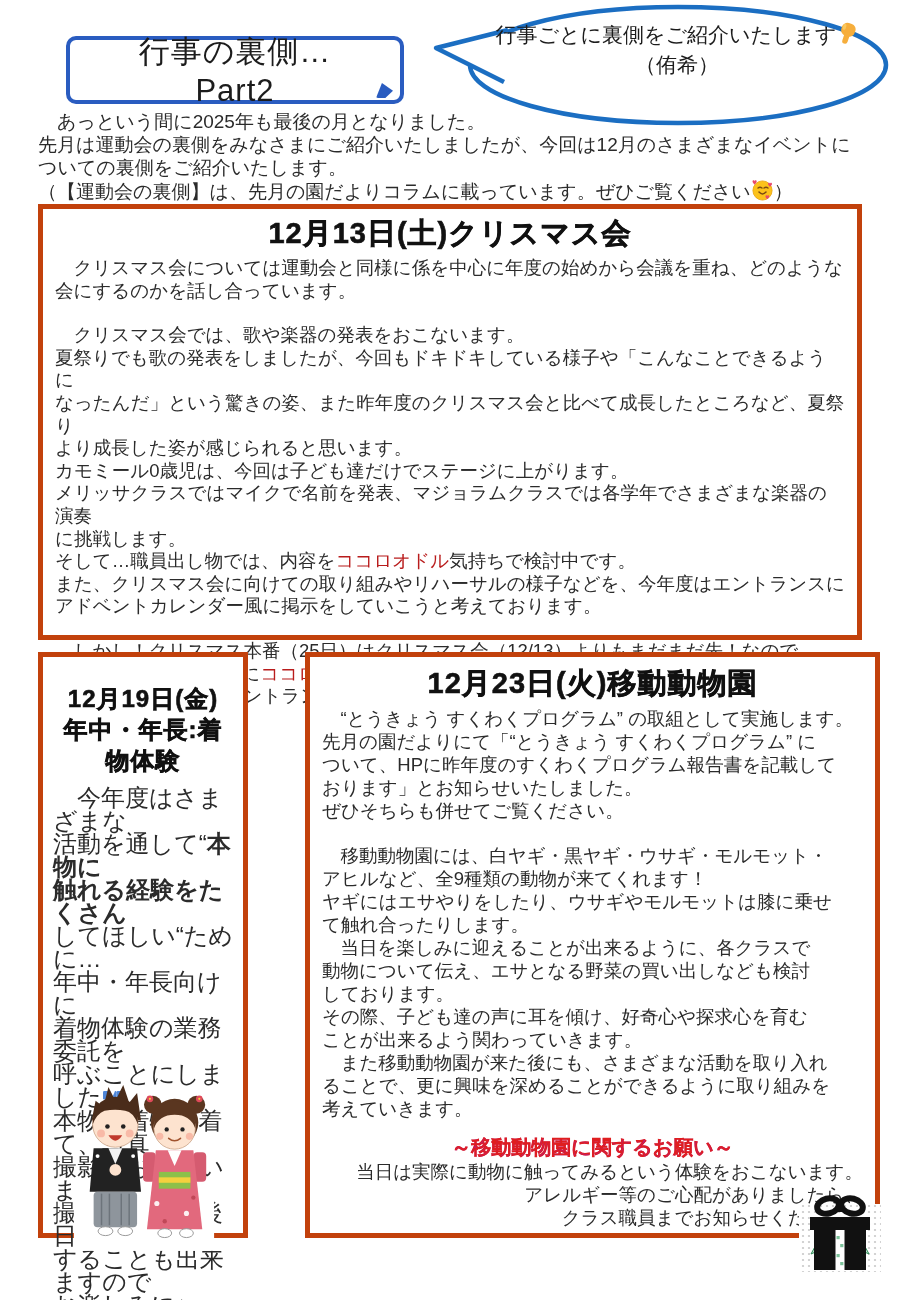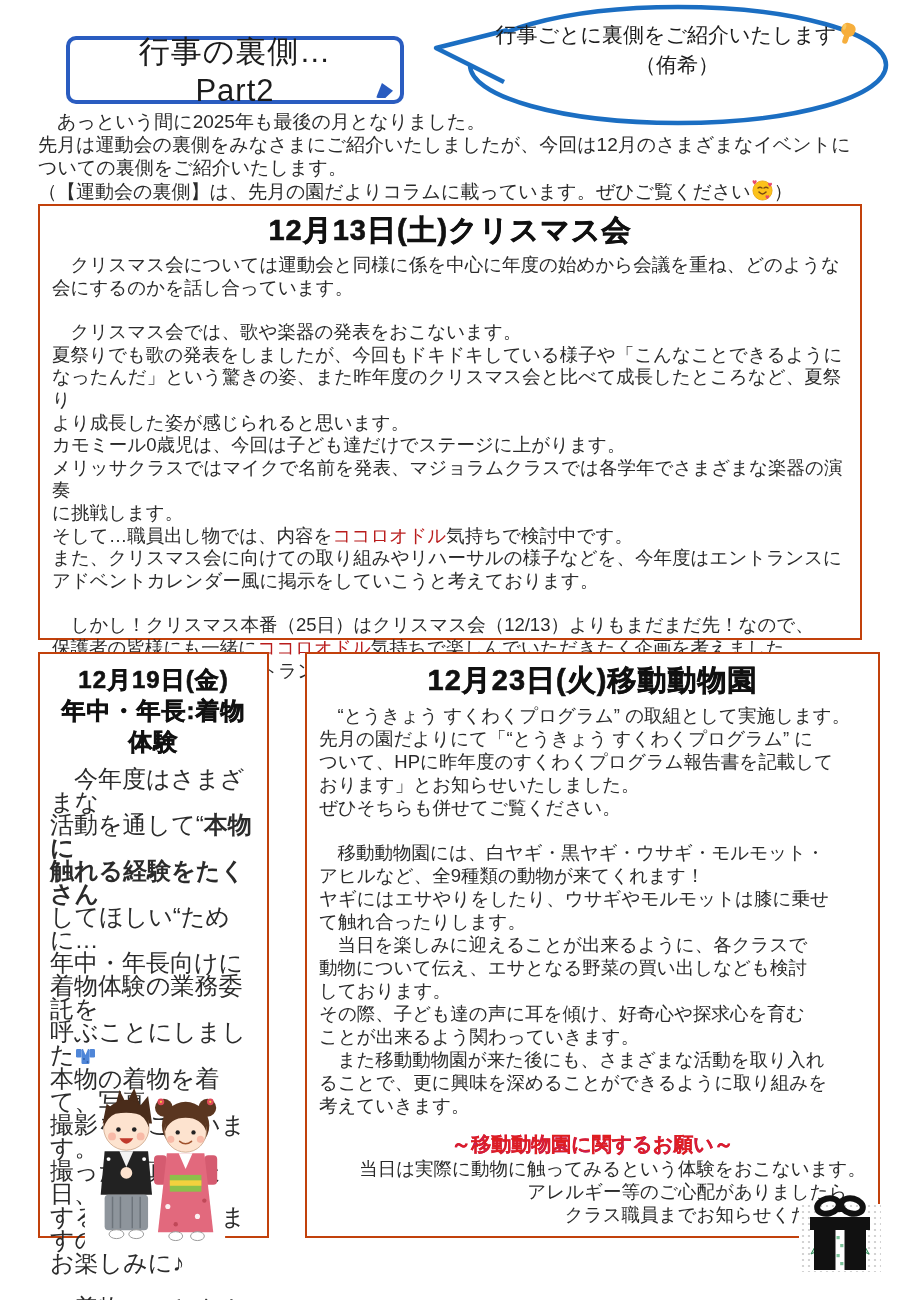--- a/index.html
+++ b/index.html
@@ -21,23 +21,23 @@
   }
   .bubble-wrap{position:absolute;left:424px;top:2px;width:470px;height:130px;}
   .bubble-svg{position:absolute;left:0;top:0;}
   .bubble-text{
     position:absolute;left:48px;top:18px;width:410px;text-align:center;
     font-size:21px;line-height:30px;color:#1c1c1c;
   }
   
   .intro{position:absolute;left:38px;top:110px;width:840px;font-size:19px;line-height:23px;}
   
-  .gbox{position:absolute;border:2px solid #c2410c;background:#fff;box-sizing:border-box;}
+  .gbox{position:absolute;border:5px solid #c2410c;background:#fff;box-sizing:border-box;}
   .box-christmas{left:38px;top:204px;width:824px;height:436px;padding:2px 12px 0;}
-  .box-kimono{left:38px;top:652px;width:231px;height:586px;padding:4px 10px;}
+  .box-kimono{left:38px;top:652px;width:210px;height:586px;padding:20px 10px;}
   .box-zoo{left:305px;top:652px;width:575px;height:586px;padding:4px 12px;}
   .pop-title{
     text-align:center;font-weight:900;color:#111;
     -webkit-text-stroke:0.6px #111;letter-spacing:1px;
   }
   .box-christmas .pop-title,.box-zoo .pop-title{font-size:29px;line-height:40px;margin:2px 0 4px;}
   .box-kimono .pop-title{font-size:24px;line-height:31px;margin:6px 0 10px;}
   .body-text{font-size:18.5px;line-height:22.6px;}
   .box-kimono .body-text{font-size:24px;line-height:23px;}
   .box-zoo .body-text{line-height:23px;}

